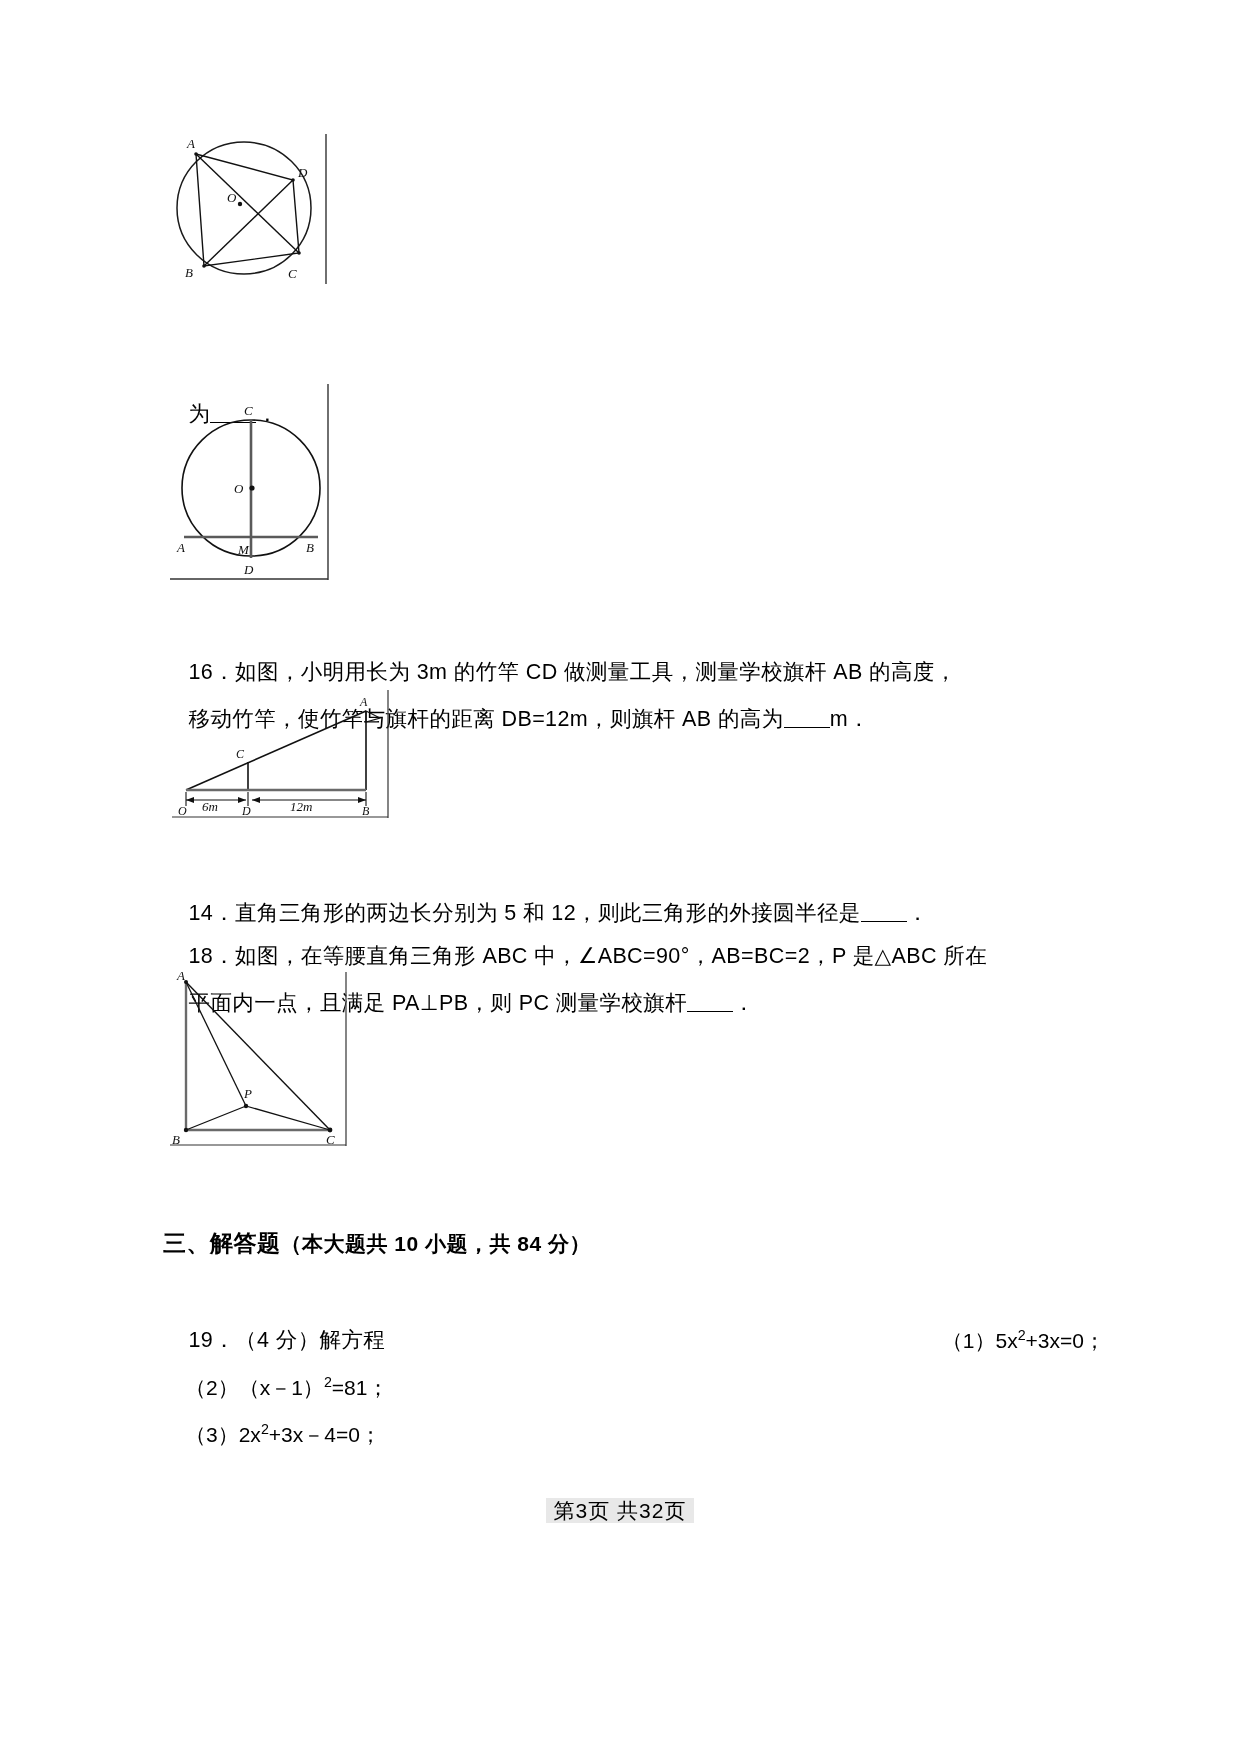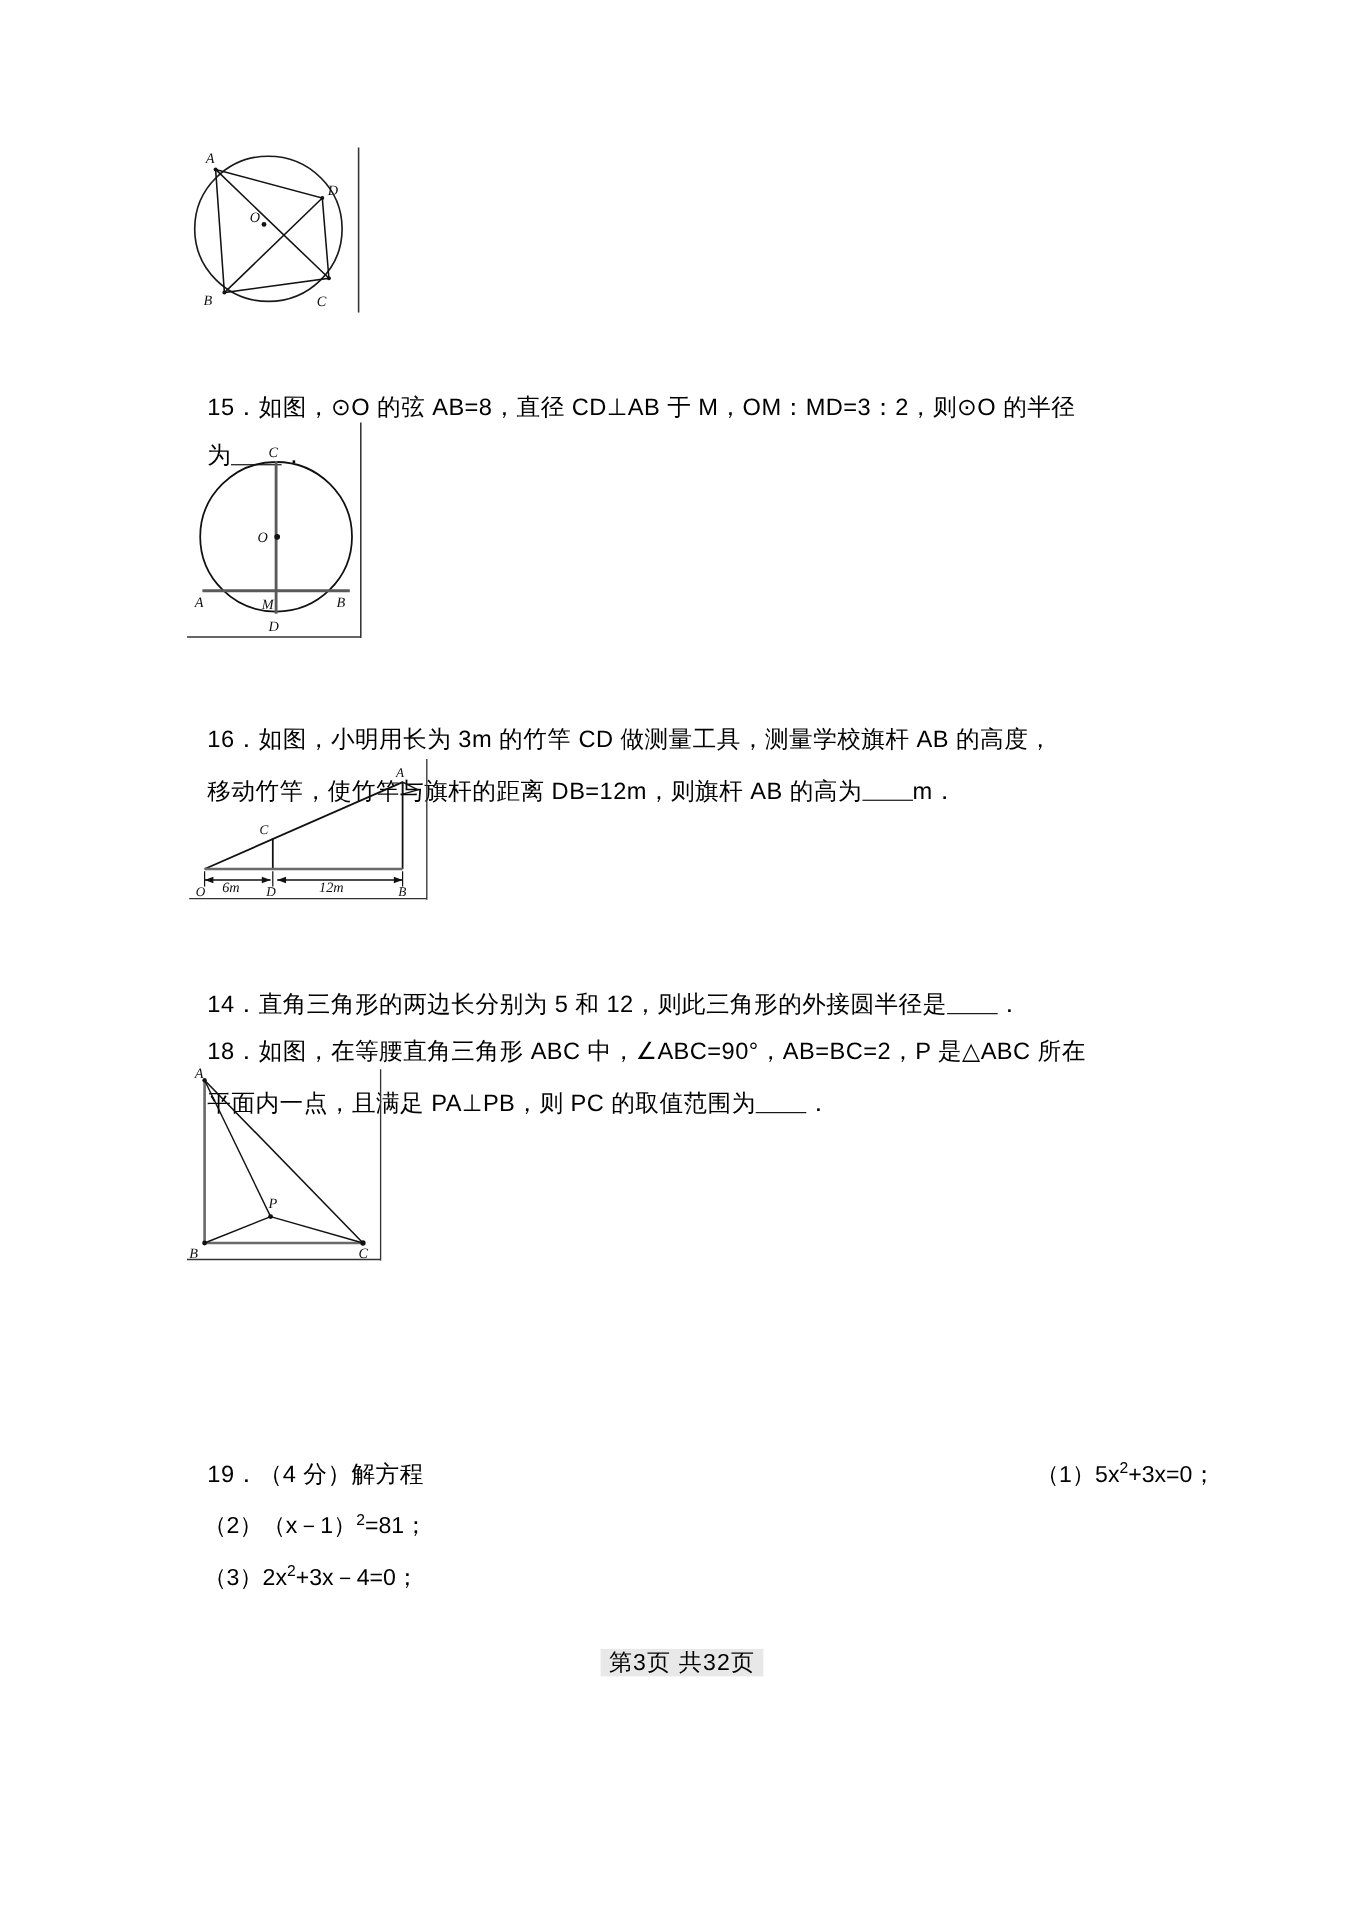--- a/index.html
+++ b/index.html
@@ -95,23 +95,20 @@
       <circle cx="36" cy="134" r="1.8" fill="#111"></circle>
 
       <text x="19" y="16" font-family="'Liberation Serif',serif" font-style="italic" font-size="13" fill="#111">A</text>
       <text x="130" y="45" font-family="'Liberation Serif',serif" font-style="italic" font-size="13" fill="#111">D</text>
       <text x="59" y="70" font-family="'Liberation Serif',serif" font-style="italic" font-size="13" fill="#111">O</text>
       <text x="17" y="145" font-family="'Liberation Serif',serif" font-style="italic" font-size="13" fill="#111">B</text>
       <text x="120" y="146" font-family="'Liberation Serif',serif" font-style="italic" font-size="13" fill="#111">C</text>
     </svg>
   </div>
 
-  <div class="q-line" style="position:absolute;left:163px;top:300px;width:920px;">
-    <span>15．如图，⊙O 的弦 AB=8，直径 CD⊥AB 于 M，OM：MD=3：2，则⊙O 的半径</span>
-  </div>
   <div class="q-line" style="position:absolute;left:163px;top:344px;width:920px;">
     <span>为</span><span class="blank-u"></span><span>．</span>
   </div>
 
   <div class="fig" style="position:absolute;left:168px;top:382px;width:172px;height:205px;">
     <svg width="172" height="205" viewBox="0 0 172 205">
 
       <line x1="160" y1="2" x2="160" y2="198" stroke="#333" stroke-width="1.4"></line>
       <line x1="2" y1="197" x2="160" y2="197" stroke="#333" stroke-width="1.4"></line>
 
@@ -178,21 +175,21 @@
   </div>
 
   <div class="q-line" style="position:absolute;left:163px;top:843px;width:920px;">
     <span>14．直角三角形的两边长分别为 5 和 12，则此三角形的外接圆半径是</span><span class="blank-u"></span><span>．</span>
   </div>
 
   <div class="q-line" style="position:absolute;left:163px;top:886px;width:920px;">
     <span>18．如图，在等腰直角三角形 ABC 中，∠ABC=90°，AB=BC=2，P 是△ABC 所在</span>
   </div>
   <div class="q-line" style="position:absolute;left:163px;top:933px;width:920px;">
-    <span>平面内一点，且满足 PA⊥PB，则 PC 的取值范围为</span><span class="blank-u"></span><span>．</span>
+    <span>平面内一点，且满足 PA⊥PB，则 PC 测量学校旗杆</span><span class="blank-u"></span><span>．</span>
   </div>
 
   <div class="fig" style="position:absolute;left:168px;top:970px;width:182px;height:182px;">
     <svg width="182" height="182" viewBox="0 0 182 182">
 
       <line x1="178" y1="2" x2="178" y2="176" stroke="#333" stroke-width="1.2"></line>
       <line x1="2" y1="175" x2="178" y2="175" stroke="#333" stroke-width="1.2"></line>
 
       <line x1="18" y1="12" x2="18" y2="160" stroke="#6a6a6a" stroke-width="2.4"></line>
       <line x1="18" y1="160" x2="162" y2="160" stroke="#6a6a6a" stroke-width="2.4"></line>
@@ -207,20 +204,23 @@
       <circle cx="18" cy="160" r="2.2" fill="#111"></circle>
       <circle cx="162" cy="160" r="2.4" fill="#111"></circle>
 
       <text x="9" y="10" font-family="'Liberation Serif',serif" font-style="italic" font-size="13" fill="#111">A</text>
       <text x="76" y="128" font-family="'Liberation Serif',serif" font-style="italic" font-size="13" fill="#111">P</text>
       <text x="4" y="174" font-family="'Liberation Serif',serif" font-style="italic" font-size="13" fill="#111">B</text>
       <text x="158" y="174" font-family="'Liberation Serif',serif" font-style="italic" font-size="13" fill="#111">C</text>
     </svg>
   </div>
 
+  <div class="section-head" style="position:absolute;left:163px;top:1221px;width:920px;">
+    <span>三、解答题</span><span style="font-size:21px;">（本大题共 10 小题，共 84 分）</span>
+  </div>
 
   <div class="q-line" style="position:absolute;left:163px;top:1270px;width:920px;">
     <span>19．（4 分）解方程</span>
   </div>
 
   <div class="eq-line" style="position:absolute;left:163px;top:1317px;width:920px;text-align:right;">
     <span>（1）</span><span>5x</span><sup>2</sup><span>+3x=0；</span>
   </div>
 
   <div class="eq-line" style="position:absolute;left:163px;top:1364px;width:920px;">

